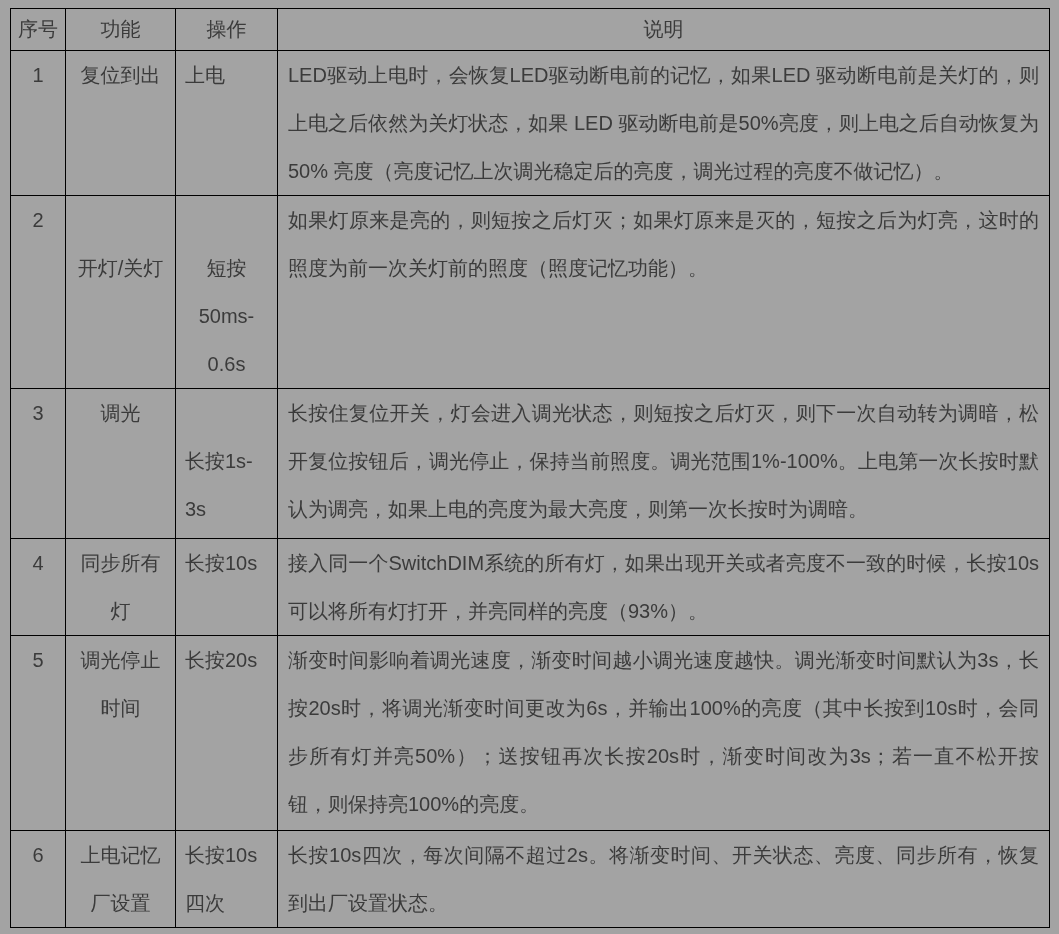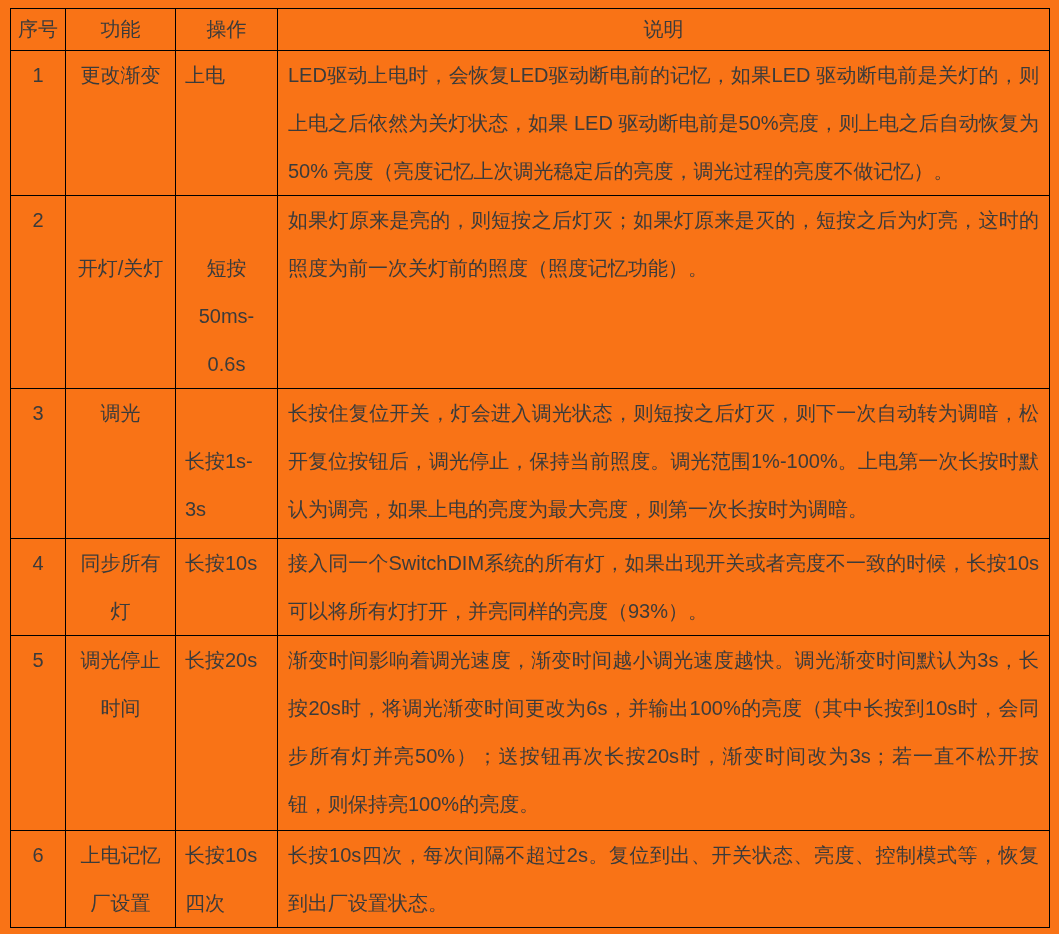--- a/index.html
+++ b/index.html
@@ -5,21 +5,21 @@
   * { box-sizing: border-box; }
   html, body {
     background: #ffffff;
     margin: 0;
     padding: 0;
     font-family: "Liberation Sans", "DejaVu Sans", sans-serif;
   }
   .page {
     width: 1059px;
     height: 934px;
-    background: #f97316;
+    background: #a3a3a3;
     padding: 8px 10px;
   }
   table.func-table {
     border-collapse: collapse;
     table-layout: fixed;
     width: 1039px;
     color: #3b3b3b;
     font-size: 20px;
   }
   col.c-num  { width: 55px;  }
@@ -67,21 +67,21 @@
       <tr>
         <th>序号</th>
         <th>功能</th>
         <th>操作</th>
         <th>说明</th>
       </tr>
     </thead>
     <tbody>
       <tr class="row-1">
         <td class="cell-num">1</td>
-        <td class="cell-func">更改渐变</td>
+        <td class="cell-func">复位到出</td>
         <td class="cell-op">上电</td>
         <td class="cell-desc">LED驱动上电时，会恢复LED驱动断电前的记忆，如果LED 驱动断电前是关灯的，则上电之后依然为关灯状态，如果 LED 驱动断电前是50%亮度，则上电之后自动恢复为50% 亮度（亮度记忆上次调光稳定后的亮度，调光过程的亮度不做记忆）。</td>
       </tr>
       <tr class="row-2">
         <td class="cell-num">2</td>
         <td class="cell-func">
 开灯/关灯</td>
         <td class="cell-op align-left">
 短按
 50ms-
@@ -109,17 +109,17 @@
 时间</td>
         <td class="cell-op">长按20s</td>
         <td class="cell-desc">渐变时间影响着调光速度，渐变时间越小调光速度越快。调光渐变时间默认为3s，长按20s时，将调光渐变时间更改为6s，并输出100%的亮度（其中长按到10s时，会同步所有灯并亮50%）；送按钮再次长按20s时，渐变时间改为3s；若一直不松开按钮，则保持亮100%的亮度。</td>
       </tr>
       <tr class="row-6">
         <td class="cell-num">6</td>
         <td class="cell-func">上电记忆
 厂设置</td>
         <td class="cell-op">长按10s
 四次</td>
-        <td class="cell-desc">长按10s四次，每次间隔不超过2s。复位到出、开关状态、亮度、控制模式等，恢复到出厂设置状态。</td>
+        <td class="cell-desc">长按10s四次，每次间隔不超过2s。将渐变时间、开关状态、亮度、同步所有，恢复到出厂设置状态。</td>
       </tr>
     </tbody>
   </table>
 </div>
 
 </body></html>

